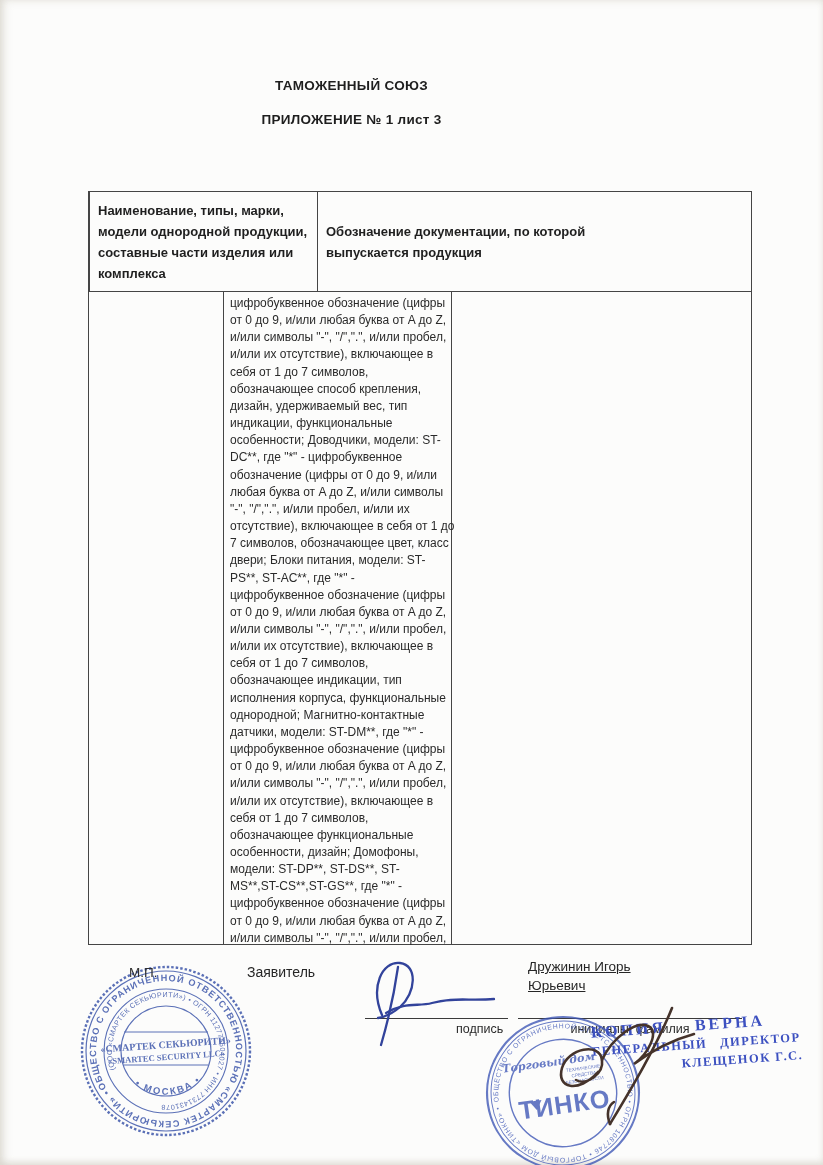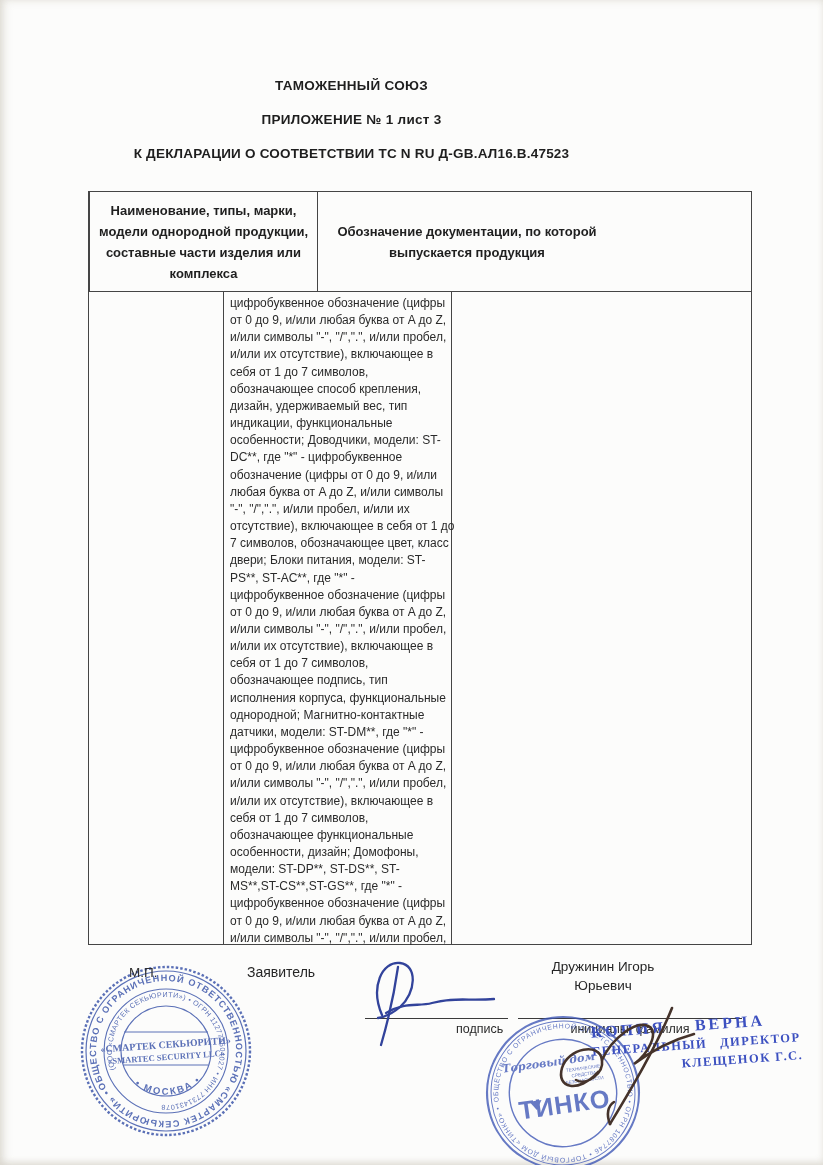--- a/index.html
+++ b/index.html
@@ -14,57 +14,56 @@
   .t2{top:112px;font-size:13.5px;letter-spacing:.3px;}
   .t3{top:146px;font-size:13.5px;letter-spacing:.2px;}
 
   .doc-table{position:absolute;left:88px;top:191px;width:664px;border:1.6px solid #454545;box-sizing:border-box;}
   .row{display:flex;width:100%;}
   .cell{box-sizing:border-box;}
   .c1{width:134px;}
   .c2{width:229px;border-left:1.4px solid #454545;border-right:1.4px solid #454545;}
   .c3{width:298px;}
   .thead{height:99px;border-bottom:1.4px solid #454545;}
-  .thead .cell{display:flex;align-items:center;justify-content:center;text-align:center;
+  .thead .cell{display:flex;align-items:center;justify-content:center;text-align:left;
     font-weight:bold;font-size:13px;line-height:21px;padding:2px 8px;color:#1f1f1f;}
   .tbody{height:652px;}
   .body-text{padding:3px 20px 0 6px;font-size:12px;line-height:17.15px;color:#2a2a2a;}
   .body-line{white-space:nowrap;}
 
   .mp-label{position:absolute;left:129px;top:965px;font-size:13.5px;color:#2f2f2f;z-index:5;}
   .applicant{position:absolute;left:247px;top:964px;font-size:14px;color:#262626;}
   .sig-line{position:absolute;height:0;border-top:1.4px solid #3a3a3a;}
   .line-sign{left:365px;top:1018px;width:143px;}
   .line-name{left:518px;top:1018px;width:224px;}
   .caption{position:absolute;font-size:12.5px;color:#2b2b2b;}
   .cap-sign{left:412px;top:1022px;margin-left:44px;}
   .cap-name{left:540px;top:1022px;width:180px;text-align:center;}
-  .applicant-name{position:absolute;left:528px;top:957px;width:150px;text-align:center;
-    font-size:13.5px;line-height:19px;color:#262626;}
+  .applicant-name{position:absolute;left:528px;top:957px;width:150px;text-align:left;
+    font-size:13.5px;line-height:19px;color:#262626;text-decoration:underline;}
 
   .stamp{position:absolute;pointer-events:none;}
   .stamp-left{left:76px;top:961px;width:180px;height:180px;opacity:.85;}
   .stamp-right{left:482px;top:1012px;width:162px;height:162px;opacity:.78;transform:rotate(-8deg);}
   .sig-blue{position:absolute;left:362px;top:955px;width:150px;height:92px;z-index:6;}
   .sig-dark{position:absolute;left:548px;top:1002px;width:185px;height:125px;z-index:8;}
 
   .copy-stamp{position:absolute;left:592px;top:1016px;width:220px;z-index:4;
     transform:rotate(-4deg);font-family:"Liberation Serif",serif;font-weight:bold;}
   .copy-l1{font-size:16px;letter-spacing:3px;word-spacing:22px;}
   .copy-l2{font-size:12.5px;letter-spacing:1.5px;word-spacing:8px;margin-top:3px;}
   .copy-l3{font-size:12.5px;letter-spacing:1.5px;margin-top:3px;text-align:right;padding-right:10px;}
 </style>
 </head>
 <body>
 
 <div class="page">
 
   <div class="title t1">ТАМОЖЕННЫЙ СОЮЗ</div>
   <div class="title t2">ПРИЛОЖЕНИЕ № 1 лист 3</div>
-  <div class="title t3">К ДЕКЛАРАЦИИ О СООТВЕТСТВИИ ТС N RU Д-GB.АЛ16.В.47523</div>
 
   <div class="doc-table">
     <div class="row thead">
       <div class="cell c2">Наименование, типы, марки, модели однородной продукции, составные части изделия или комплекса</div>
       <div class="cell c3">Обозначение документации, по которой выпускается продукция</div>
     </div>
     <div class="row tbody">
       <div class="cell c1"></div>
       <div class="cell c2 body-text">
           <div class="body-line">цифробуквенное обозначение (цифры</div>
@@ -82,21 +81,21 @@
           <div class="body-line">"-", "/",".", и/или пробел, и/или их</div>
           <div class="body-line">отсутствие), включающее в себя от 1 до</div>
           <div class="body-line">7 символов, обозначающее цвет, класс</div>
           <div class="body-line">двери; Блоки питания, модели: ST-</div>
           <div class="body-line">PS**, ST-AC**, где "*" -</div>
           <div class="body-line">цифробуквенное обозначение (цифры</div>
           <div class="body-line">от 0 до 9, и/или любая буква от A до Z,</div>
           <div class="body-line">и/или символы "-", "/",".", и/или пробел,</div>
           <div class="body-line">и/или их отсутствие), включающее в</div>
           <div class="body-line">себя от 1 до 7 символов,</div>
-          <div class="body-line">обозначающее подпись, тип</div>
+          <div class="body-line">обозначающее индикации, тип</div>
           <div class="body-line">исполнения корпуса, функциональные</div>
           <div class="body-line">однородной; Магнитно-контактные</div>
           <div class="body-line">датчики, модели: ST-DM**, где "*" -</div>
           <div class="body-line">цифробуквенное обозначение (цифры</div>
           <div class="body-line">от 0 до 9, и/или любая буква от A до Z,</div>
           <div class="body-line">и/или символы "-", "/",".", и/или пробел,</div>
           <div class="body-line">и/или их отсутствие), включающее в</div>
           <div class="body-line">себя от 1 до 7 символов,</div>
           <div class="body-line">обозначающее функциональные</div>
           <div class="body-line">особенности, дизайн; Домофоны,</div>

